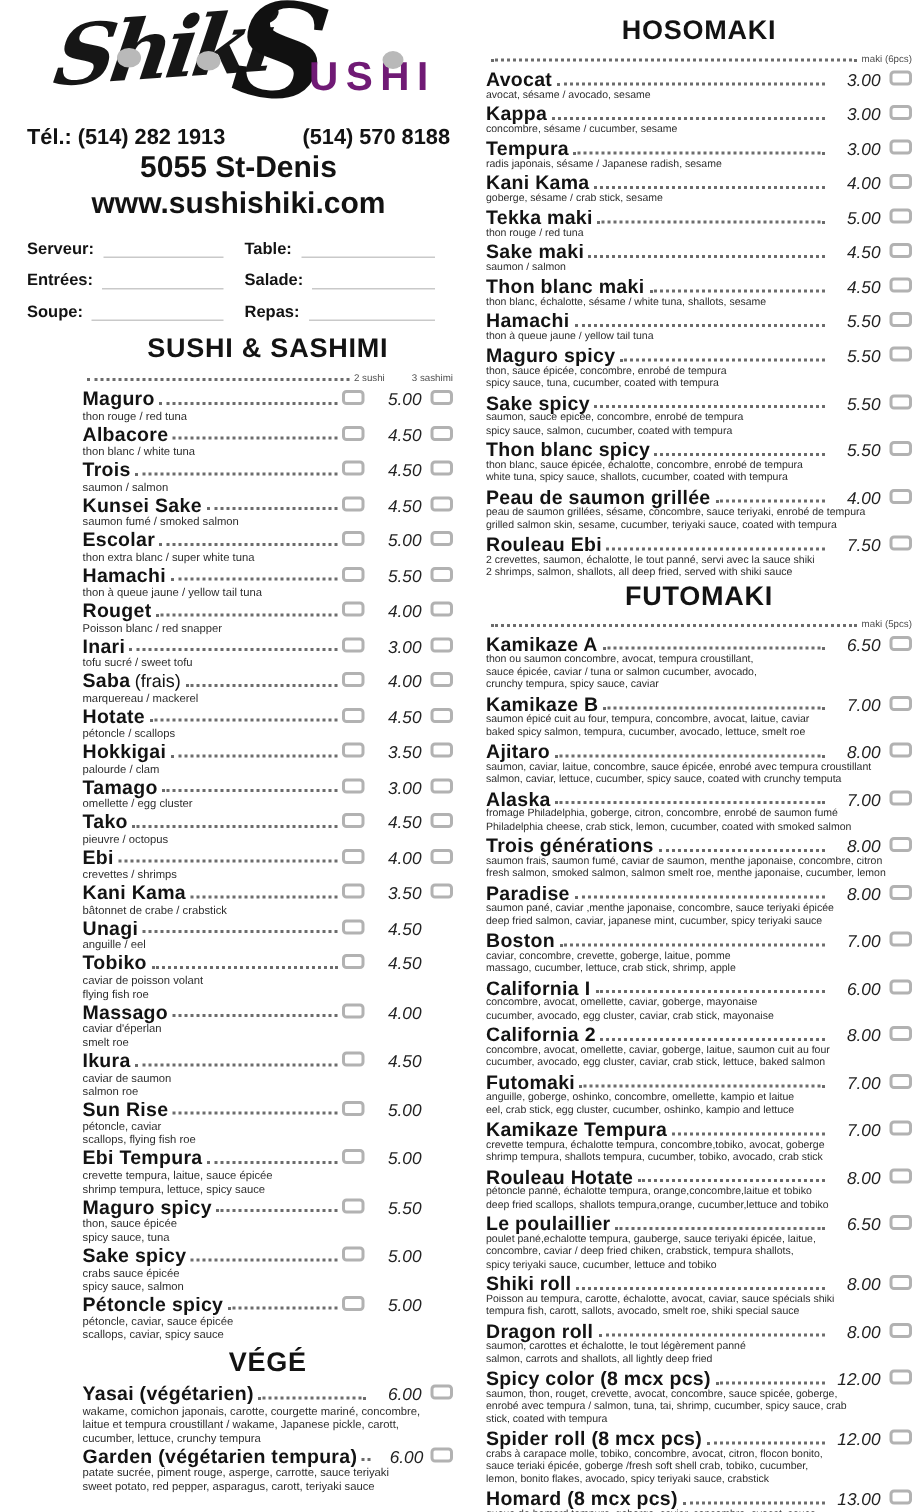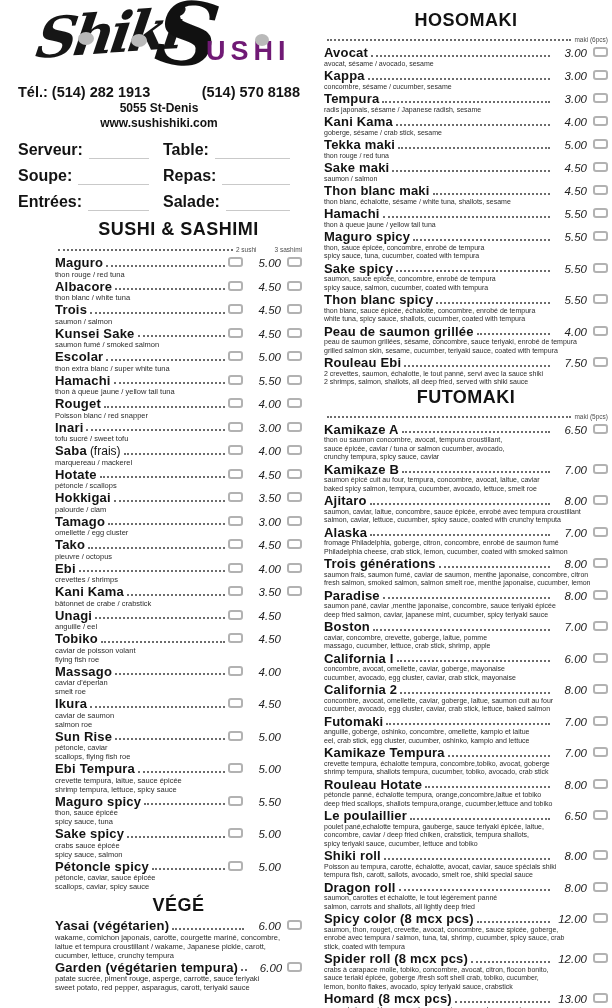--- a/index.html
+++ b/index.html
@@ -30,26 +30,26 @@
   }
   .logo-ushi {
     position:absolute; left:188px; top:32px;
     font-size:27px; font-weight:bold; letter-spacing:5px; color:#701a75;
   }
   .ldot { position:absolute; background:#b9b9b9; border-radius:50%; }
   .ldot.d1 { left:60px;  top:28px; width:16px; height:13px; }
   .ldot.d2 { left:113px; top:30px; width:16px; height:13px; }
   .ldot.d3 { left:237px; top:30px; width:14px; height:12px; }
   .telrow { display:flex; justify-content:space-between; font-weight:bold; font-size:14.5px; margin-top:2px; }
-  .addr, .web { text-align:center; font-weight:bold; font-size:12px; margin-top:1px; }
+  .addr, .web { text-align:center; font-weight:bold; font-size:20px; margin-top:1px; }
   .fields { margin-top:11px; }
   .frow { display:flex; margin-bottom:8px; }
   .fcell { display:flex; align-items:flex-end; width:50%; }
   .fcell.right { padding-left:4px; }
-  .flabel { font-weight:bold; font-size:16px; }
+  .flabel { font-weight:bold; font-size:11px; }
   .fline { flex:1; border-bottom:1.5px solid #c9c9c9; height:13px; margin-left:6px; margin-right:10px; }
 
   
   .sec-title { text-align:center; font-weight:bold; font-size:18px; letter-spacing:0.5px; margin:4px 0 2px; }
   .col-right .sec-title { margin-top:0; }
   .colhead { display:flex; align-items:flex-end; height:11px; margin-bottom:2px; font-size:6.5px; color:#4e4e4e; }
   .colhead .leader { margin-bottom:2px; }
   .colhead .gap { width:18px; }
   .unitrow { display:flex; align-items:flex-end; height:10px; margin-bottom:2px; font-size:6.5px; color:#4e4e4e; }
   .unitrow .leader { margin-bottom:2px; }
@@ -106,35 +106,35 @@
             <span class="flabel">Serveur:</span>
             <span class="fline"></span>
           </div>
           <div class="fcell right">
             <span class="flabel">Table:</span>
             <span class="fline"></span>
           </div>
         </div>
         <div class="frow">
           <div class="fcell">
+            <span class="flabel">Entrées:</span>
+            <span class="fline"></span>
+          </div>
+          <div class="fcell right">
+            <span class="flabel">Salade:</span>
+            <span class="fline"></span>
+          </div>
+        </div>
+        <div class="frow">
+          <div class="fcell">
             <span class="flabel">Soupe:</span>
             <span class="fline"></span>
           </div>
           <div class="fcell right">
             <span class="flabel">Repas:</span>
-            <span class="fline"></span>
-          </div>
-        </div>
-        <div class="frow">
-          <div class="fcell">
-            <span class="flabel">Entrées:</span>
-            <span class="fline"></span>
-          </div>
-          <div class="fcell right">
-            <span class="flabel">Salade:</span>
             <span class="fline"></span>
           </div>
         </div>
       </div>
     </div>
 
     <div class="sec-title">SUSHI &amp; SASHIMI</div>
     <div class="colhead">
       <span class="leader"></span>
       <span>2 sushi</span>

